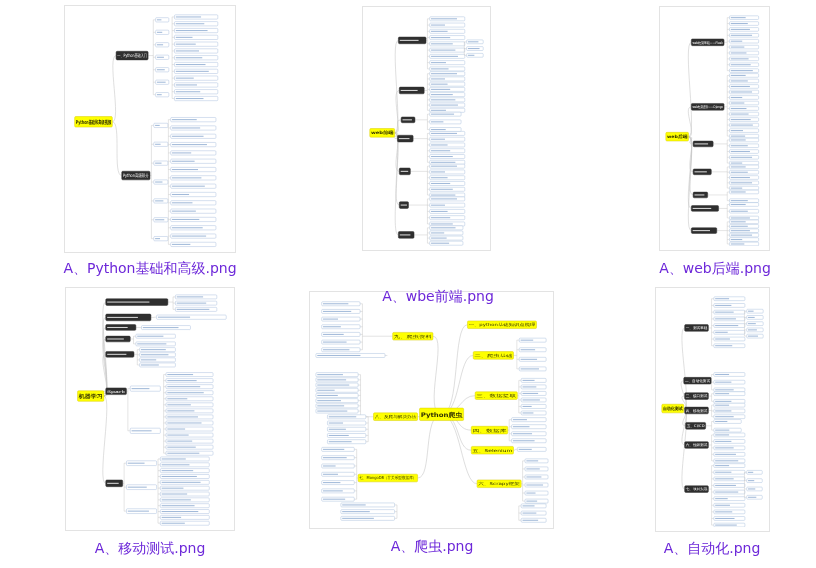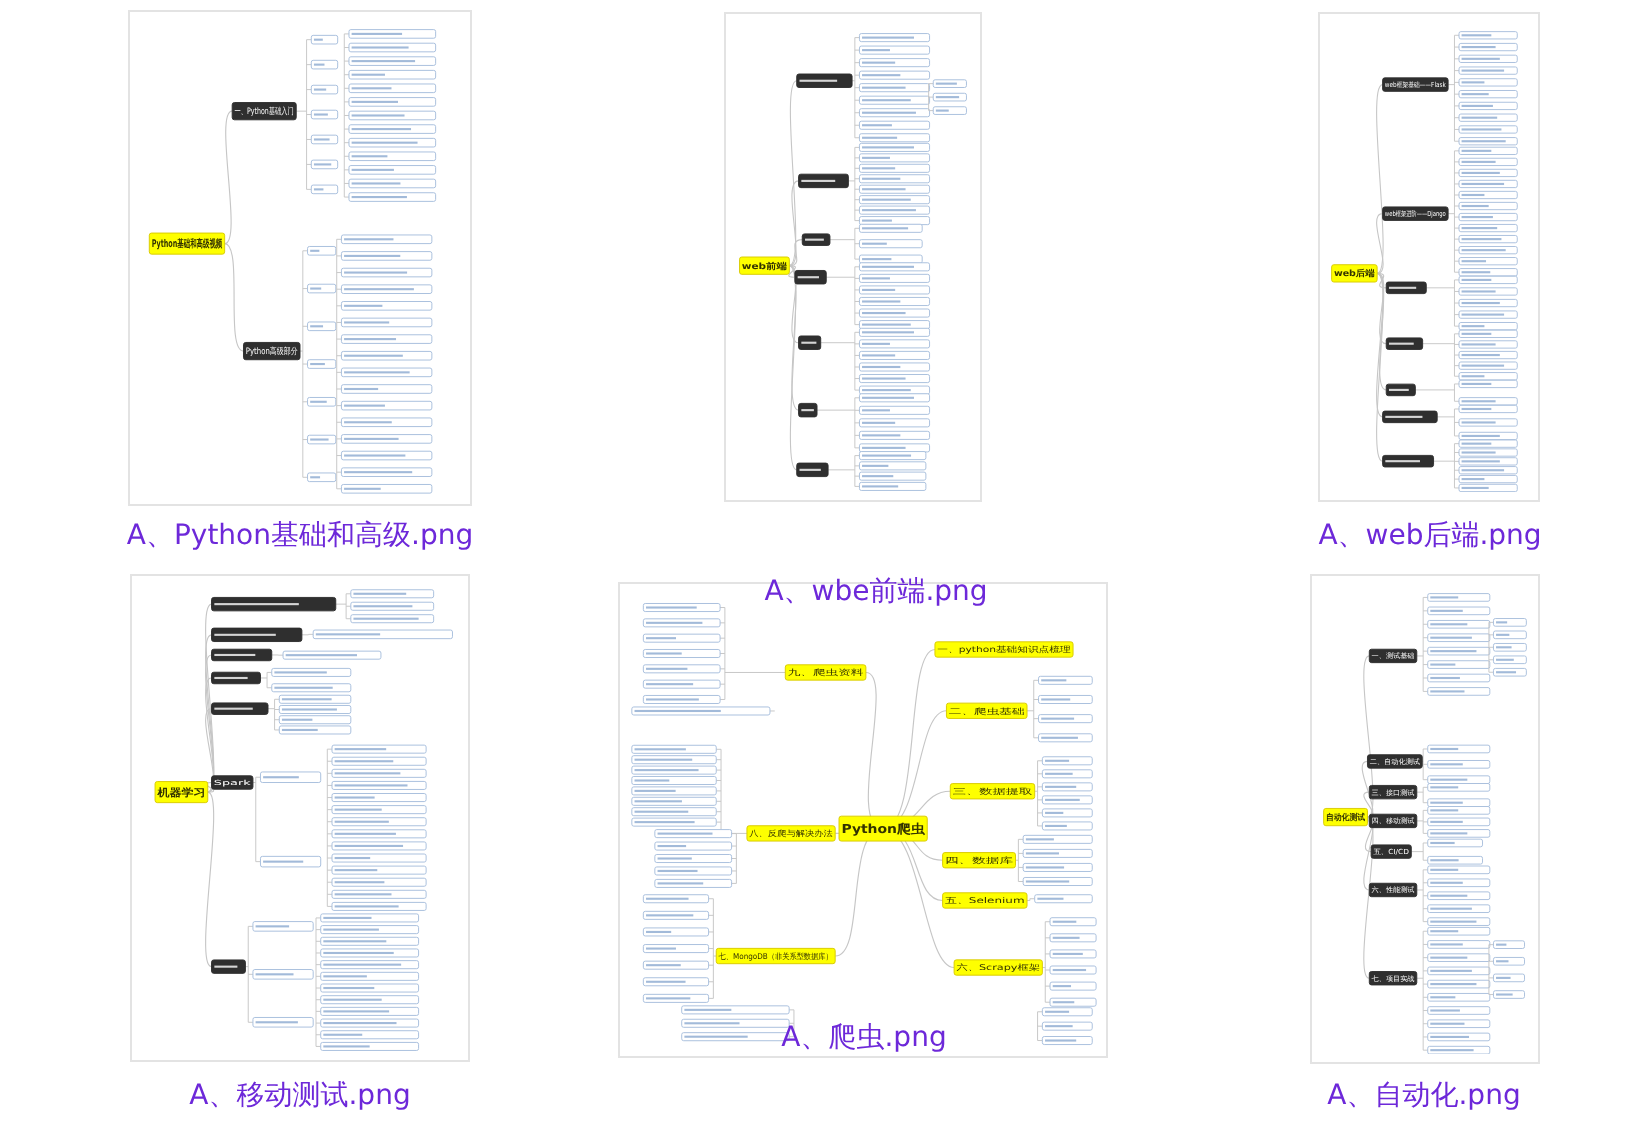--- a/index.html
+++ b/index.html
@@ -21,21 +21,21 @@
   #f1{left:64px;top:5px;width:172px;height:248px;}
   #f2{left:362px;top:6px;width:129px;height:245px;}
   #f3{left:659px;top:6px;width:111px;height:245px;}
   #f4{left:65px;top:287px;width:170px;height:244px;}
   #f5{left:309px;top:291px;width:245px;height:238px;}
   #f6{left:655px;top:287px;width:115px;height:245px;}
   #c1{left:30px;top:259px;}
   #c2{left:318px;top:259px;margin-top:28px;}
   #c3{left:595px;top:259px;}
   #c4{left:30px;top:539px;}
-  #c5{left:312px;top:510px;}
+  #c5{left:312px;top:537px;}
   #c6{left:592px;top:539px;}
 </style>
 </head>
 <body>
 
 <figure class="thumb" id="f1">
   <div class="img">
       <svg viewBox="0 0 172 248" preserveAspectRatio="none" width="100%" height="100%">
         <path d="M 46 116.5 C 56 116.5, 40 47.5, 50 47.5" fill="none" stroke="#c6c6c6" stroke-width="0.6"></path>
         <path d="M 46 116.5 C 56 116.5, 46 172.5, 56 172.5" fill="none" stroke="#c6c6c6" stroke-width="0.6"></path>

